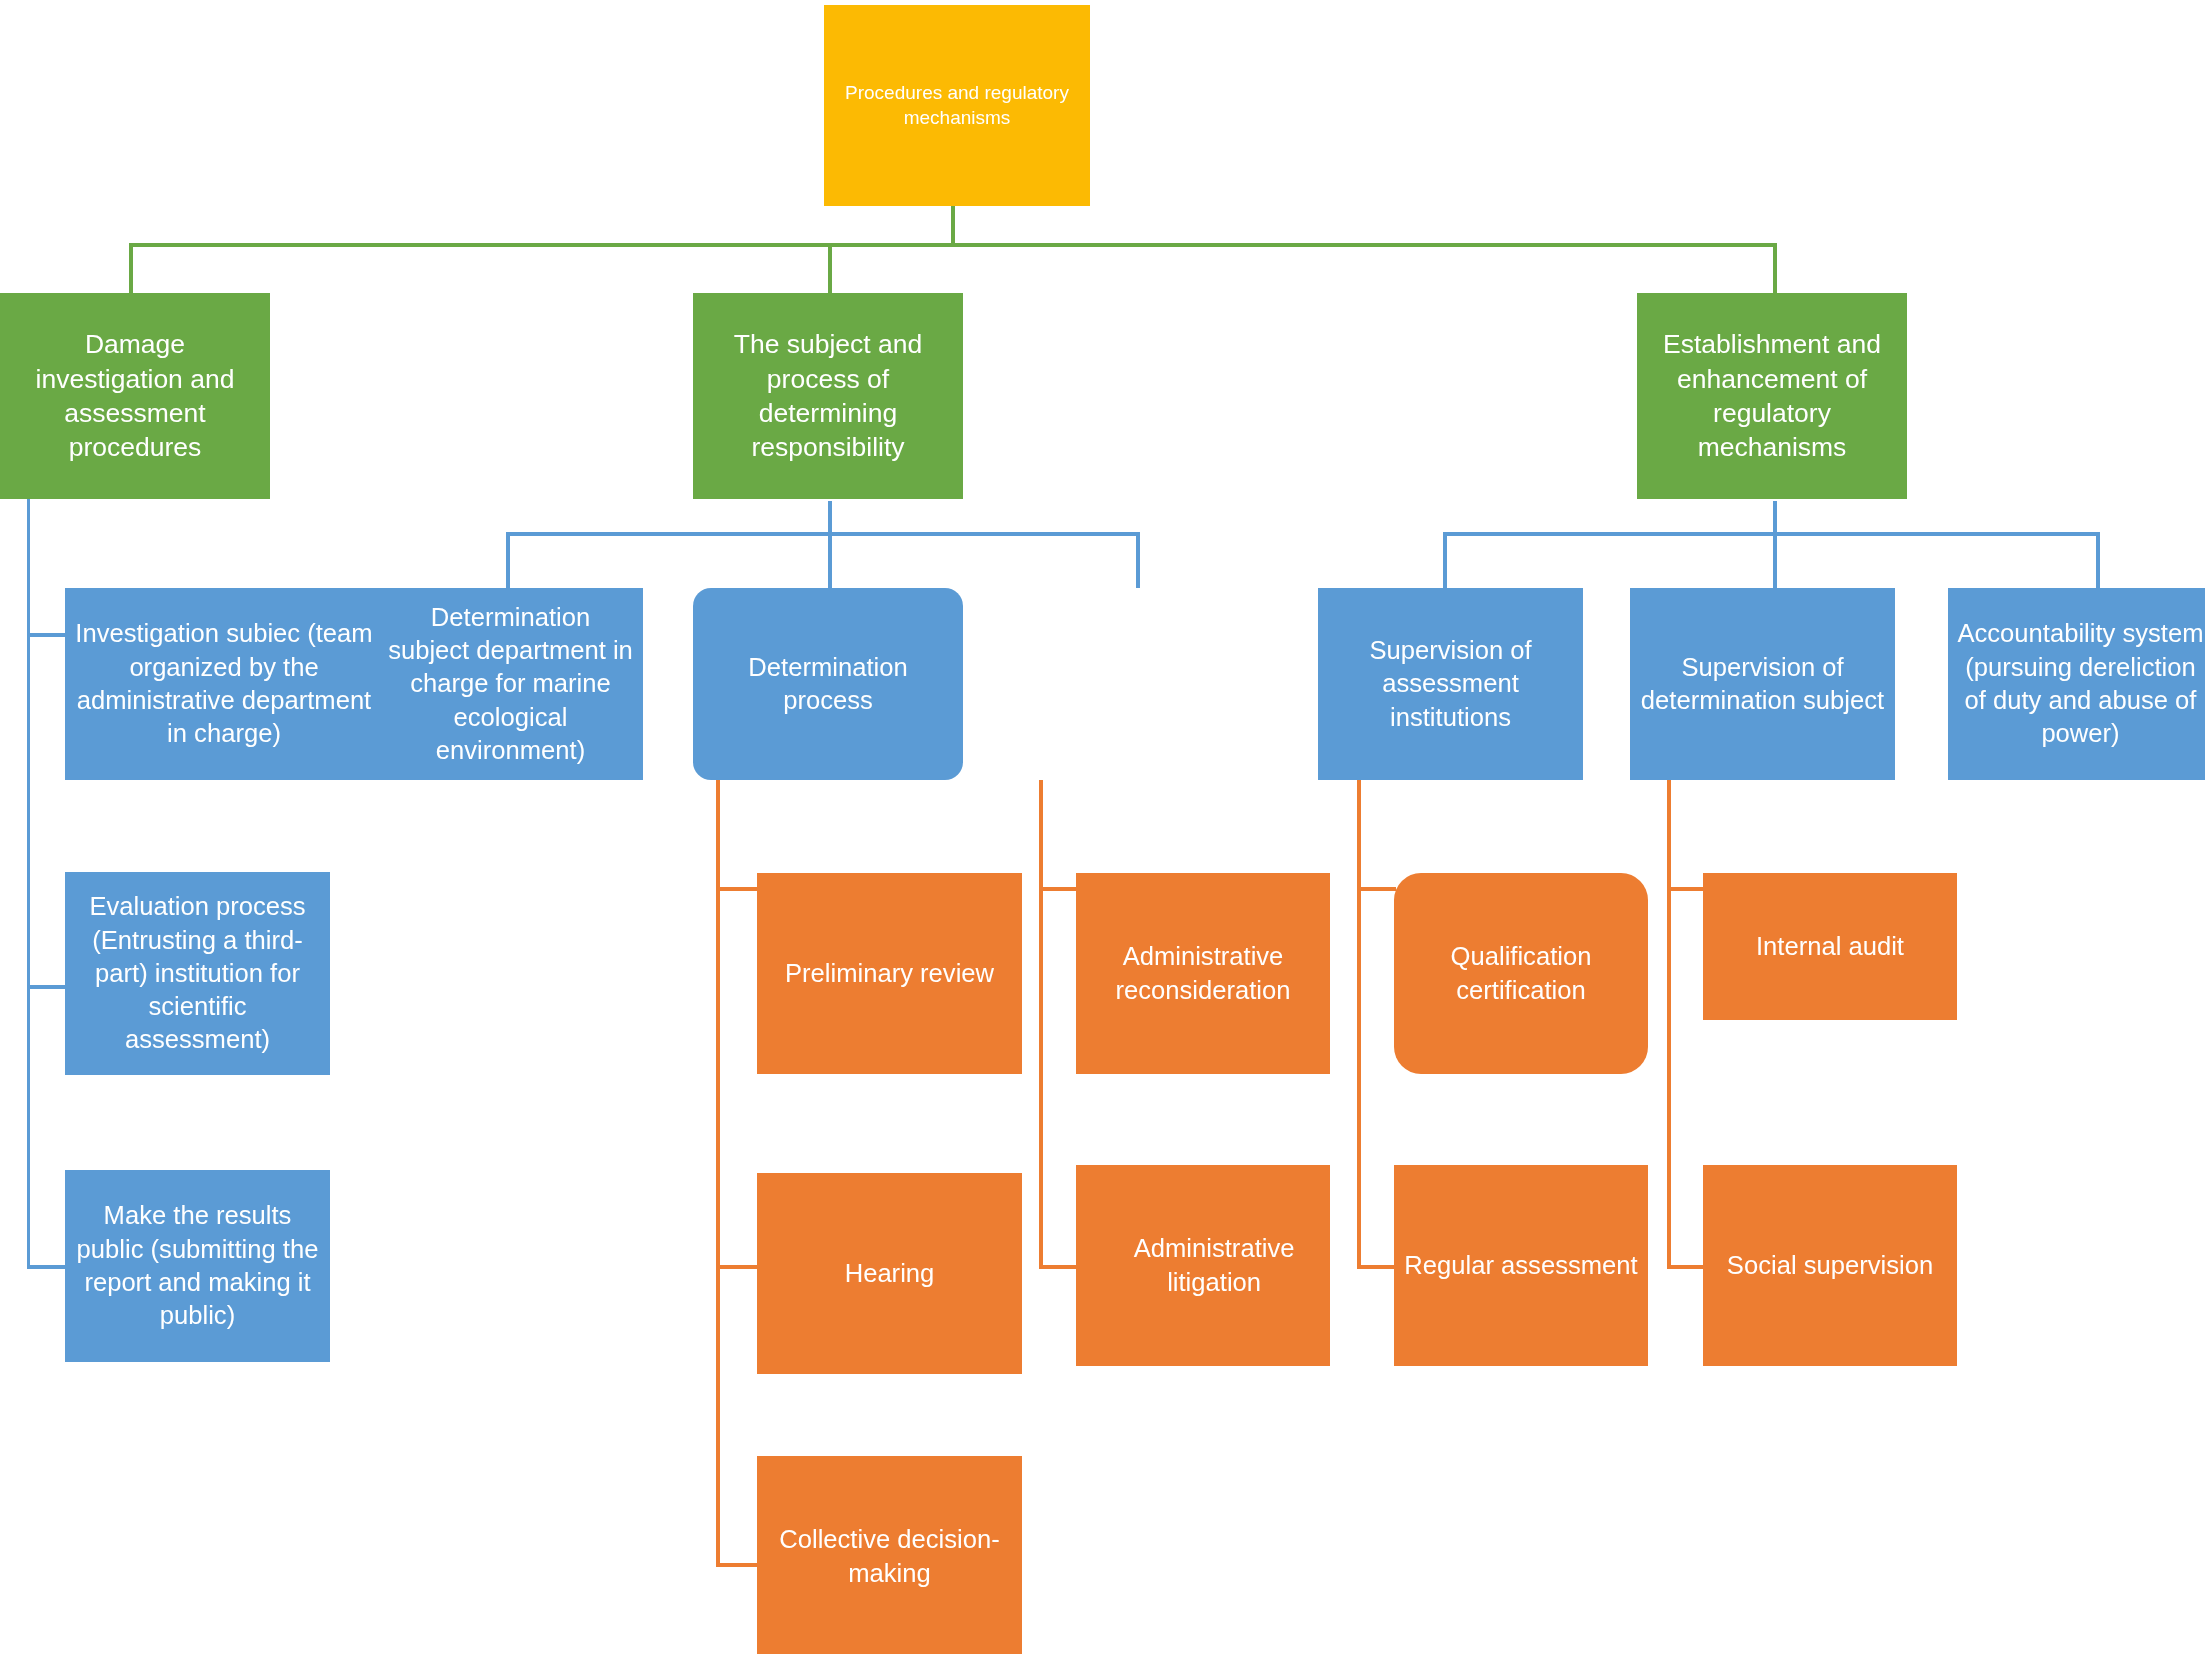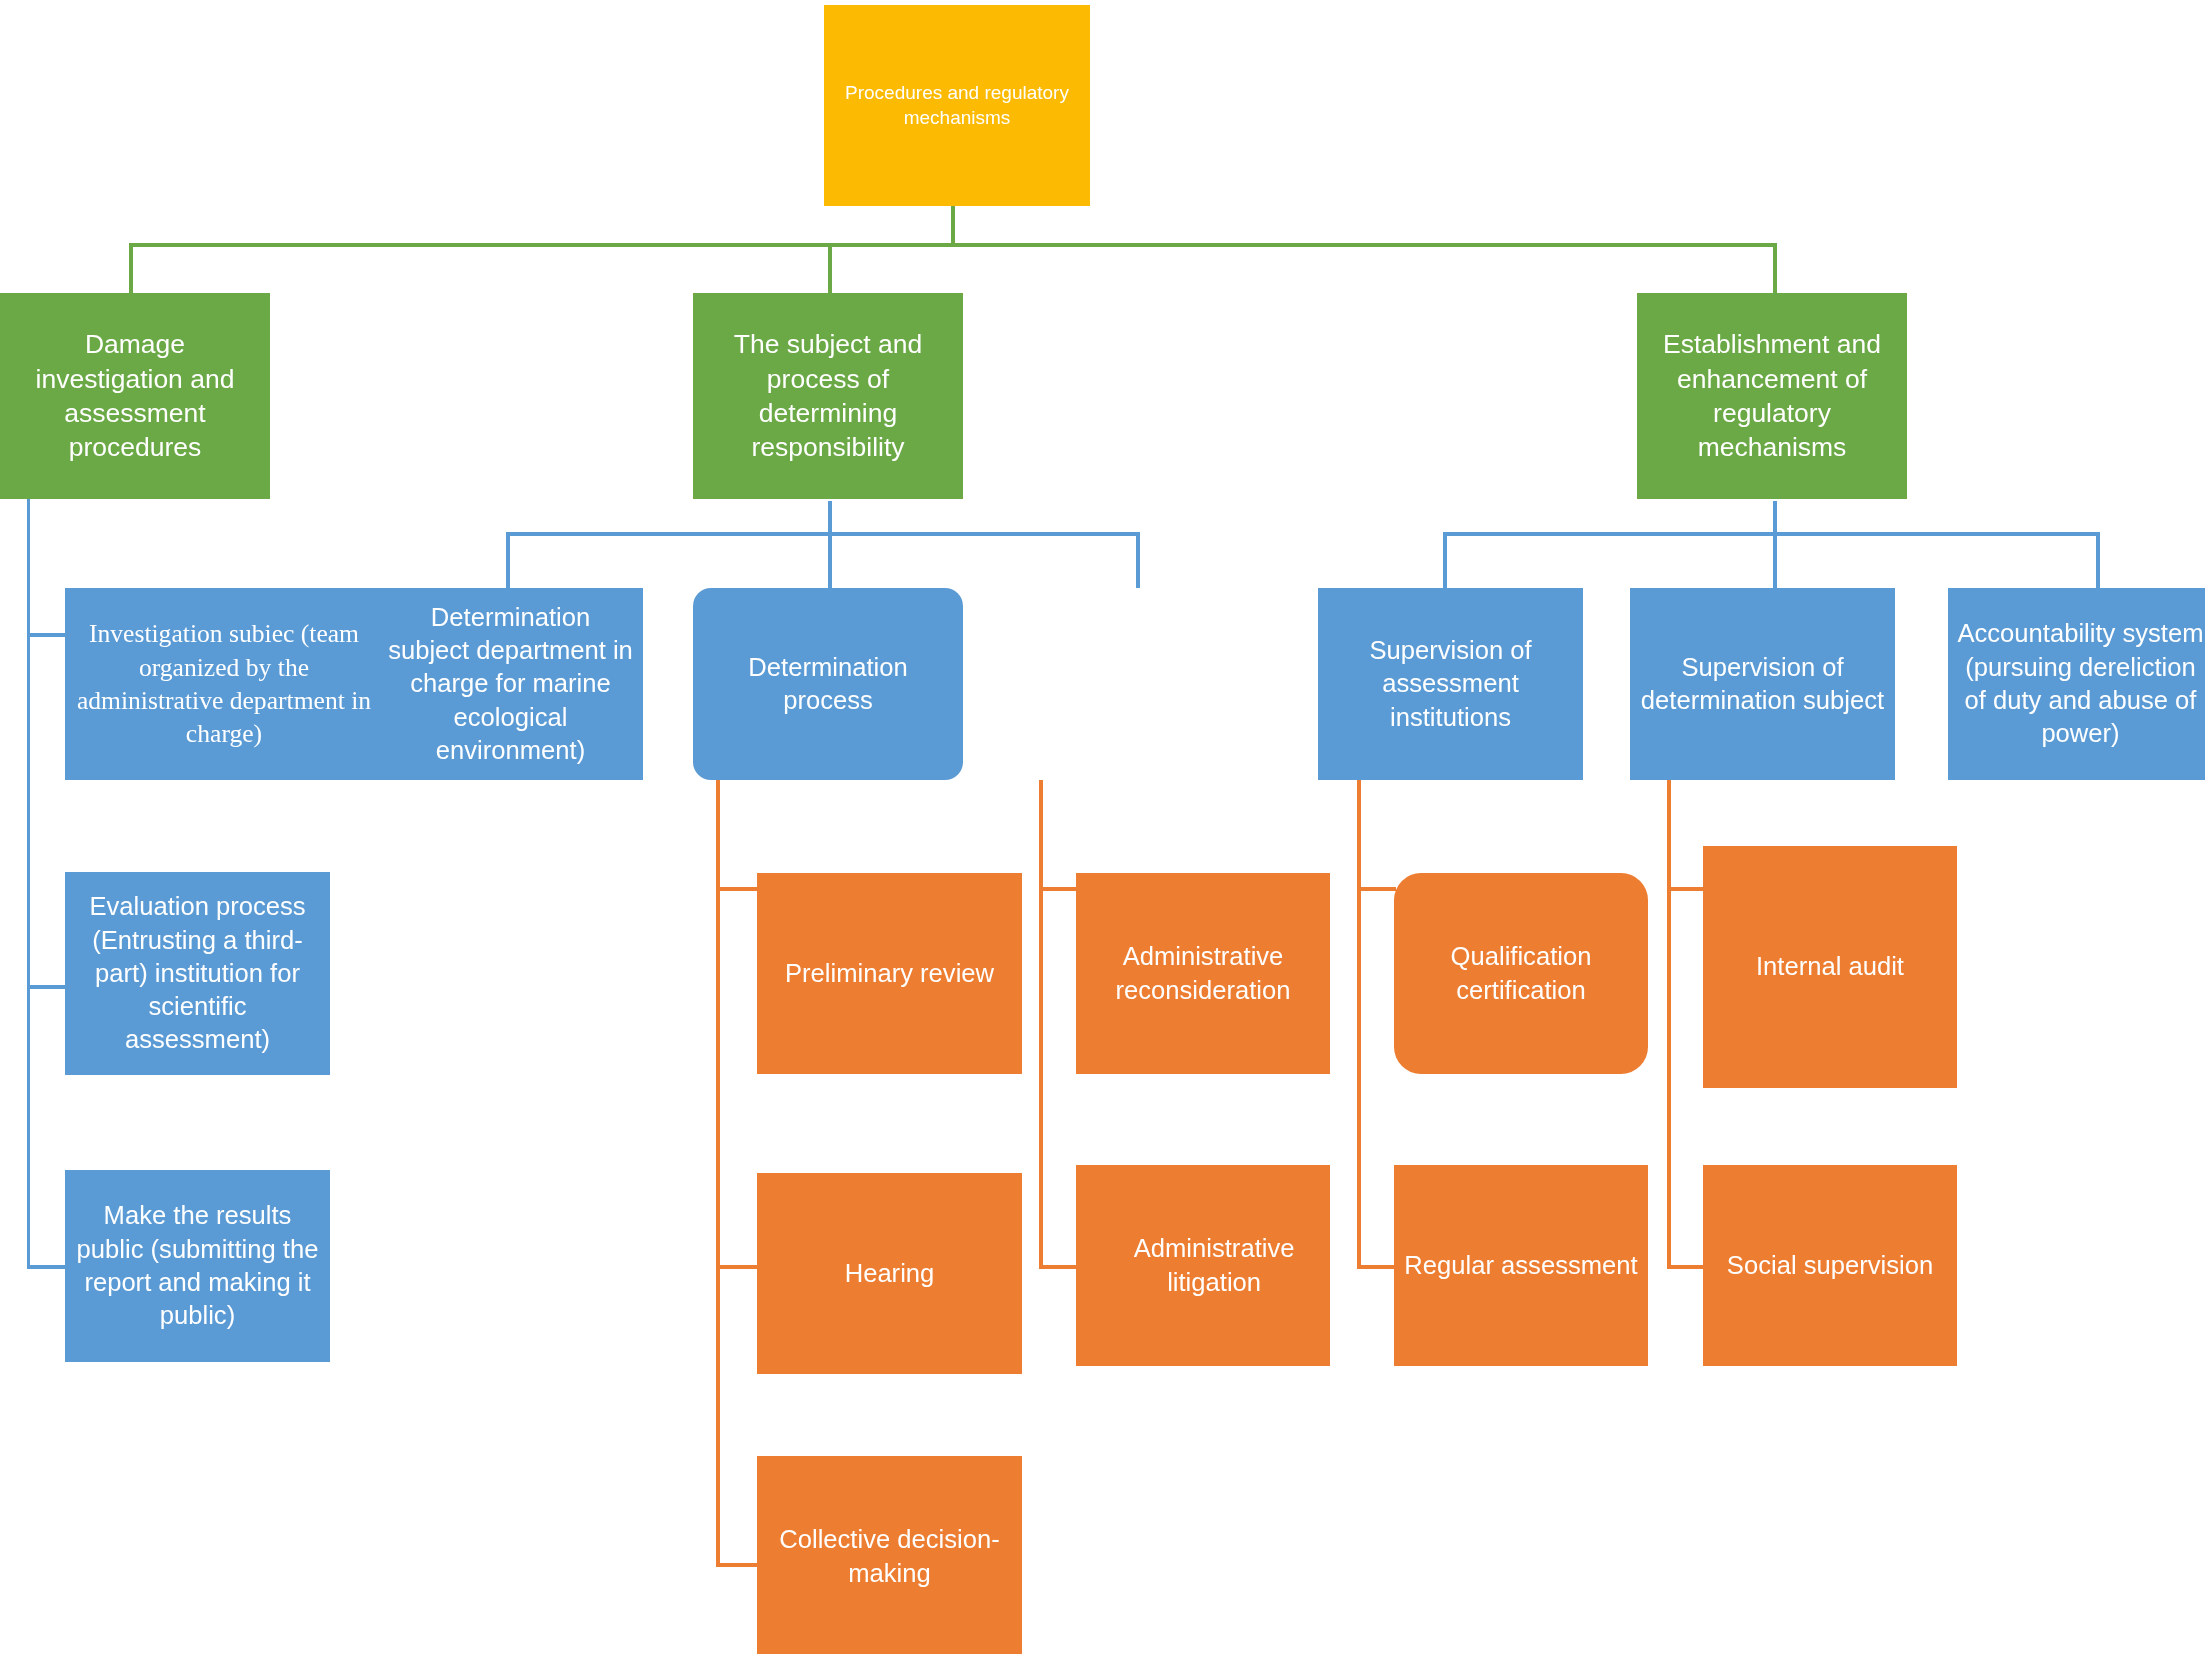--- a/index.html
+++ b/index.html
@@ -99,21 +99,21 @@
   <div class="node lvl1" style="left:0px; top:293px; width:270px; height:206px;">
     <span>Damage investigation and assessment procedures</span>
   </div>
   <div class="node lvl1" style="left:693px; top:293px; width:270px; height:206px;">
     <span>The subject and process of determining responsibility</span>
   </div>
   <div class="node lvl1" style="left:1637px; top:293px; width:270px; height:206px;">
     <span>Establishment and enhancement of regulatory mechanisms</span>
   </div>
 
-  <div class="node lvl2" style="left:65px; top:588px; width:318px; height:192px;font-family:Liberation Serif, serif;">
+  <div class="node lvl2" style="left:65px; top:588px; width:318px; height:192px;">
     <span>Investigation subiec (team organized by the administrative department in charge)</span>
   </div>
   <div class="node lvl2" style="left:65px; top:872px; width:265px; height:203px;">
     <span>Evaluation process (Entrusting a third-part) institution for scientific assessment)</span>
   </div>
   <div class="node lvl2" style="left:65px; top:1170px; width:265px; height:192px;">
     <span>Make the results public (submitting the report and making it public)</span>
   </div>
 
   <div class="node lvl2" style="left:378px; top:588px; width:265px; height:192px;">
@@ -150,21 +150,21 @@
     <span>Administrative litigation</span>
   </div>
 
   <div class="node lvl3" style="left:1394px; top:873px; width:254px; height:201px;border-radius:27px;">
     <span>Qualification certification</span>
   </div>
   <div class="node lvl3" style="left:1394px; top:1165px; width:254px; height:201px;">
     <span>Regular assessment</span>
   </div>
 
-  <div class="node lvl3" style="left:1703px; top:846px; width:254px; height:242px;">
+  <div class="node lvl3" style="left:1703px; top:873px; width:254px; height:147px;">
     <span>Internal audit</span>
   </div>
   <div class="node lvl3" style="left:1703px; top:1165px; width:254px; height:201px;">
     <span>Social supervision</span>
   </div>
 
 </div>
 
 
 </body></html>

